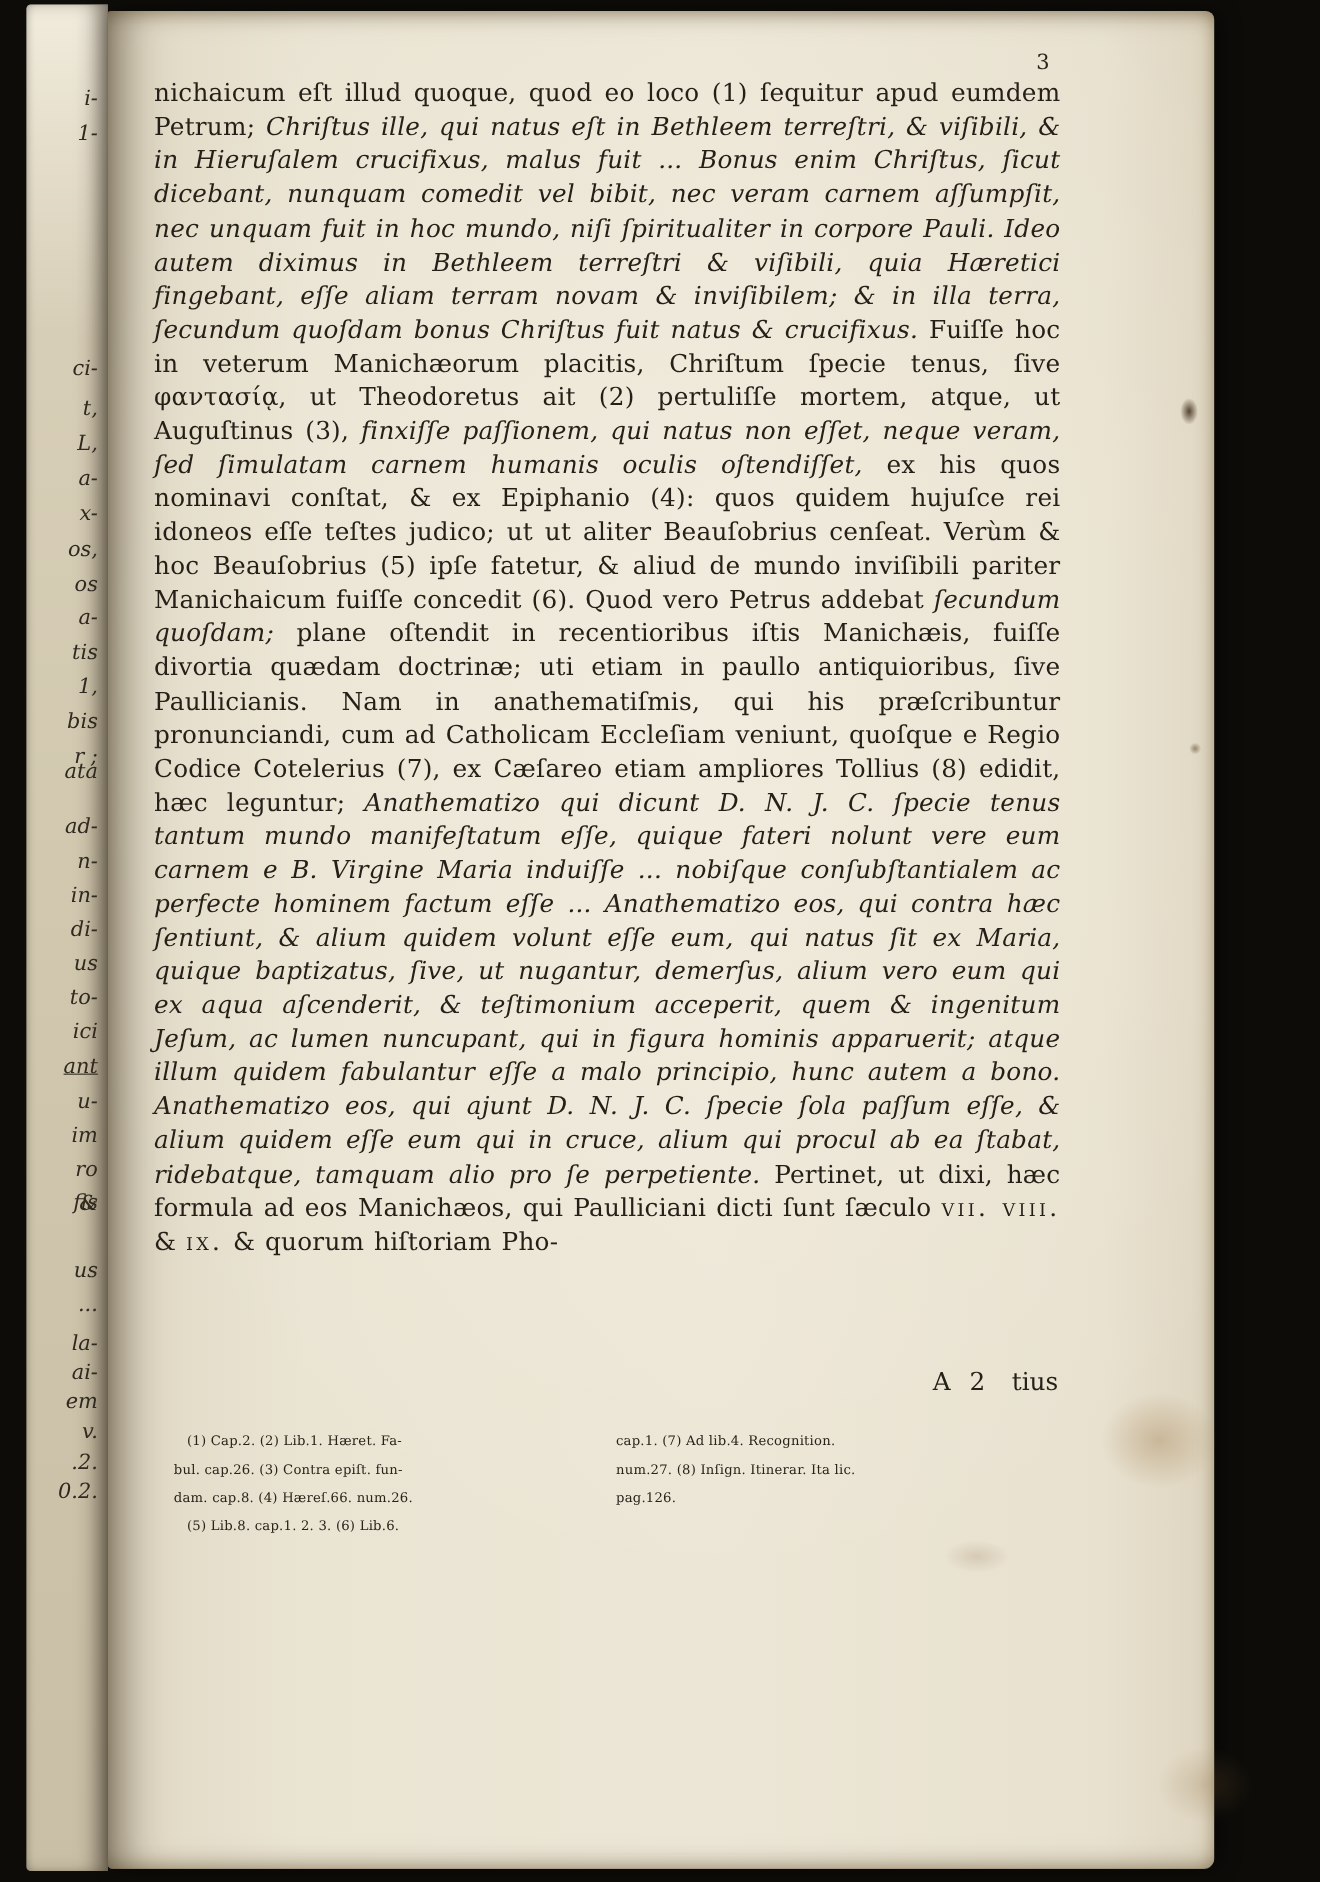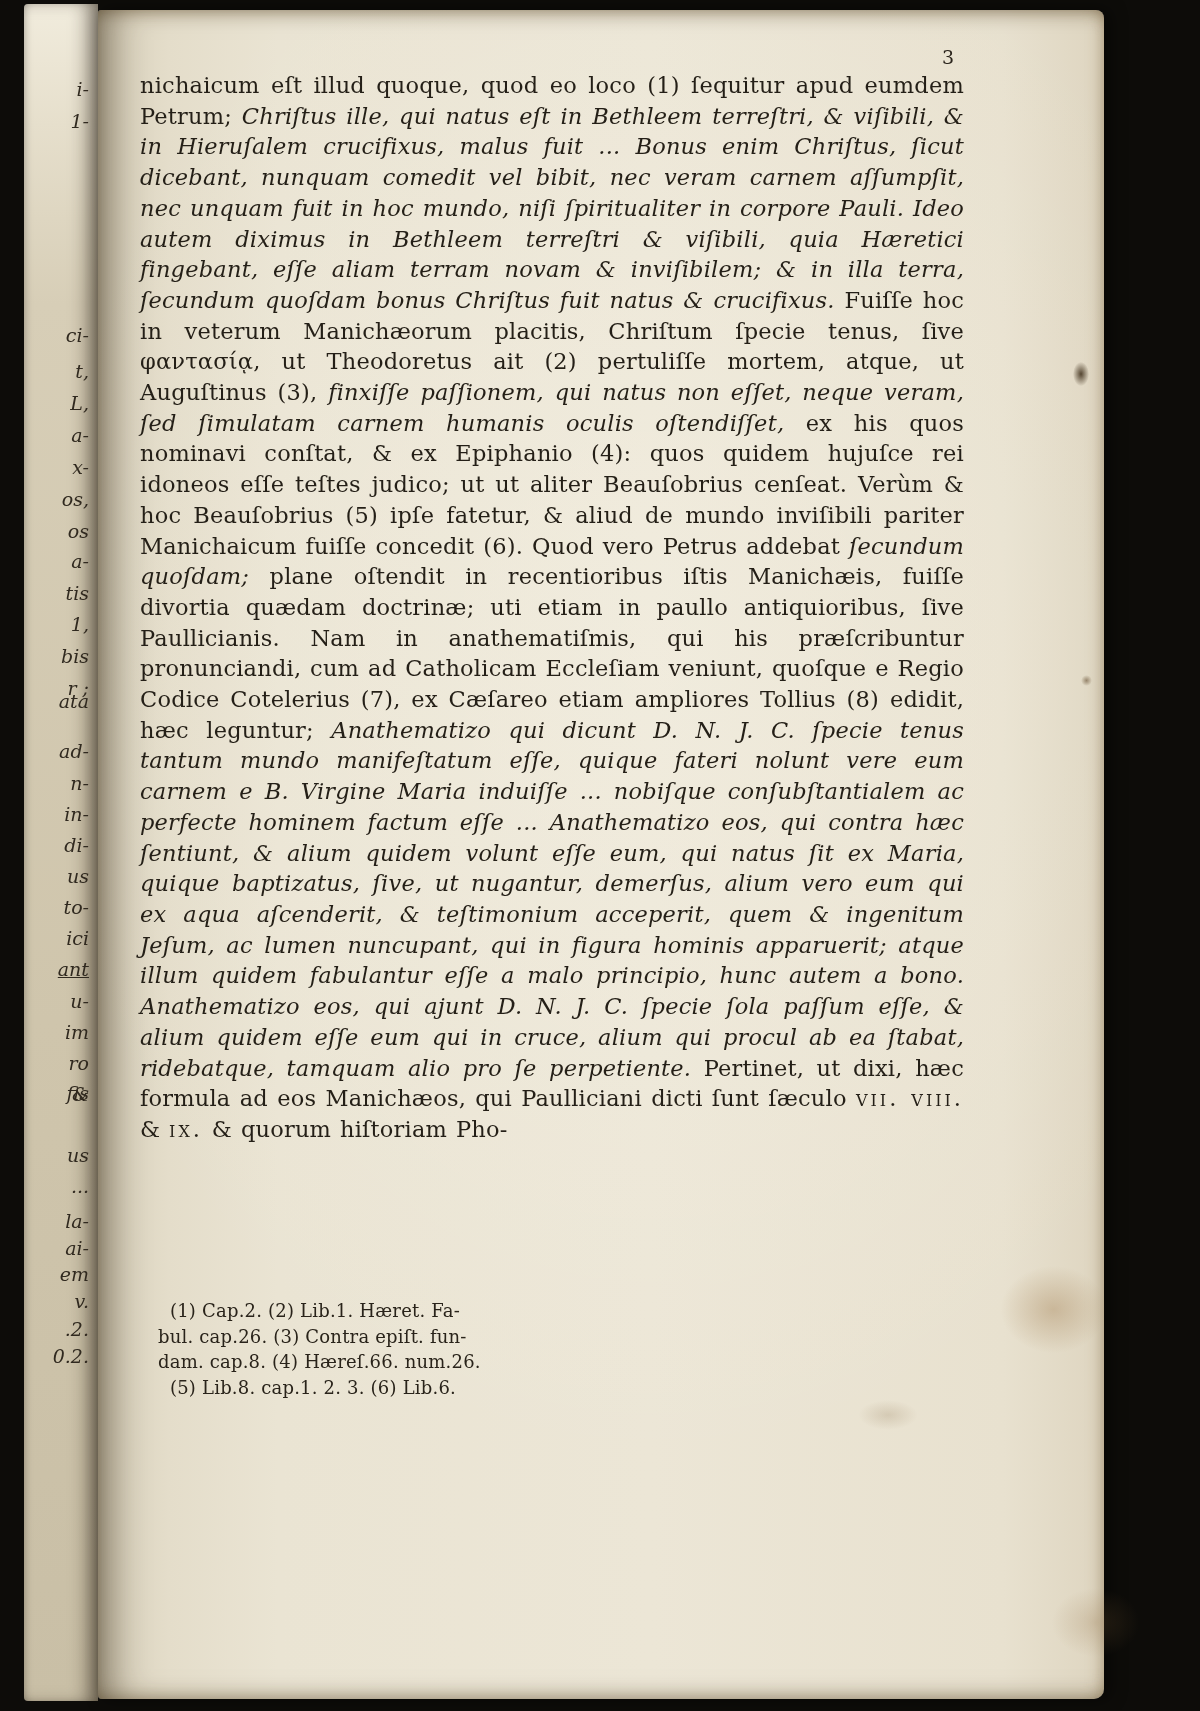--- a/index.html
+++ b/index.html
@@ -41,21 +41,21 @@
     color:#241f17; word-spacing:1.5px; letter-spacing:.2px;
   }
   .rm { font-style:normal; }
   .it { font-style:italic; }
   .sc { font-variant:small-caps; letter-spacing:3px; }
   .sig-line { position:absolute; left:42px; top:1234px; width:824px; height:32px; font-size:22.5px; color:#241f17; }
   .signature { position:absolute; left:708px; letter-spacing:5px; }
   .catchword { position:absolute; right:2px; }
   .footnotes {
     position:absolute; left:60px; top:1288px; width:840px; display:flex;
-    font-size:18px; line-height:25.5px; color:#29231a; letter-spacing:.2px;
+    font-size:12px; line-height:25.5px; color:#29231a; letter-spacing:.2px;
   }
   .fn-col { width:402px; }
   .fn-col.right { width:auto; flex:1; }
   .fn-col.left .fn-line:first-child, .fn-col.left .fn-line:nth-child(4) { text-indent:12px; }
   
   .stain { position:absolute; border-radius:50%; pointer-events:none; z-index:4; }
   .s1 { left:975px; top:352px; width:16px; height:24px; background:radial-gradient(#3b2b16, rgba(59,43,22,0) 72%); opacity:.85; }
   .s2 { left:898px; top:1252px; width:115px; height:95px; background:radial-gradient(rgba(150,110,60,.33), rgba(150,110,60,0) 65%); }
   .s3 { left:950px; top:1575px; width:95px; height:75px; background:radial-gradient(rgba(140,105,60,.22), rgba(140,105,60,0) 65%); }
   .s4 { left:983px; top:665px; width:11px; height:11px; background:radial-gradient(rgba(90,65,35,.55), rgba(90,65,35,0) 70%); }
@@ -104,27 +104,36 @@
     <span class="frag" style="top: 1345px;">0.2.</span>
   </div>
 
 <div class="page">
   <div class="page-number">3</div>
 
   <div class="text-block">
     <p class="body-par"><span class="rm">nichaicum eſt illud quoque, quod eo loco (1) ſequitur apud eumdem Petrum; </span><span class="it">Chriſtus ille, qui natus eſt in Bethleem terreſtri, &amp; viſibili, &amp; in Hieruſalem crucifixus, malus fuit ... Bonus enim Chriſtus, ſicut dicebant, nunquam comedit vel bibit, nec veram carnem aſſumpſit, nec unquam fuit in hoc mundo, niſi ſpiritualiter in corpore Pauli. Ideo autem diximus in Bethleem terreſtri &amp; viſibili, quia Hæretici fingebant, eſſe aliam terram novam &amp; inviſibilem; &amp; in illa terra, ſecundum quoſdam bonus Chriſtus fuit natus &amp; crucifixus. </span><span class="rm">Fuiſſe hoc in veterum Manichæorum placitis, Chriſtum ſpecie tenus, ſive φαντασίᾳ, ut Theodoretus ait (2) pertuliſſe mortem, atque, ut Auguſtinus (3), </span><span class="it">finxiſſe paſſionem, qui natus non eſſet, neque veram, ſed ſimulatam carnem humanis oculis oſtendiſſet, </span><span class="rm">ex his quos nominavi conſtat, &amp; ex Epiphanio (4): quos quidem hujuſce rei idoneos eſſe teſtes judico; ut ut aliter Beauſobrius cenſeat. Verùm &amp; hoc Beauſobrius (5) ipſe fatetur, &amp; aliud de mundo inviſibili pariter Manichaicum fuiſſe concedit (6). Quod vero Petrus addebat </span><span class="it">ſecundum quoſdam; </span><span class="rm">plane oſtendit in recentioribus iſtis Manichæis, fuiſſe divortia quædam doctrinæ; uti etiam in paullo antiquioribus, ſive Paullicianis. Nam in anathematiſmis, qui his præſcribuntur pronunciandi, cum ad Catholicam Eccleſiam veniunt, quoſque e Regio Codice Cotelerius (7), ex Cæſareo etiam ampliores Tollius (8) edidit, hæc leguntur; </span><span class="it">Anathematizo qui dicunt D. N. J. C. ſpecie tenus tantum mundo manifeſtatum eſſe, quique fateri nolunt vere eum carnem e B. Virgine Maria induiſſe ... nobiſque conſubſtantialem ac perfecte hominem factum eſſe ... Anathematizo eos, qui contra hæc ſentiunt, &amp; alium quidem volunt eſſe eum, qui natus ſit ex Maria, quique baptizatus, ſive, ut nugantur, demerſus, alium vero eum qui ex aqua aſcenderit, &amp; teſtimonium acceperit, quem &amp; ingenitum Jeſum, ac lumen nuncupant, qui in figura hominis apparuerit; atque illum quidem fabulantur eſſe a malo principio, hunc autem a bono. Anathematizo eos, qui ajunt D. N. J. C. ſpecie ſola paſſum eſſe, &amp; alium quidem eſſe eum qui in cruce, alium qui procul ab ea ſtabat, ridebatque, tamquam alio pro ſe perpetiente. </span><span class="rm">Pertinet, ut dixi, hæc formula ad eos Manichæos, qui Paulliciani dicti ſunt ſæculo </span><span class="sc">vii. viii.</span><span class="rm"> &amp; </span><span class="sc">ix.</span><span class="rm"> &amp; quorum hiſtoriam Pho-</span></p>
   </div>
 
+  <div class="sig-line">
+    <span class="signature">A 2</span>
+    <span class="catchword">tius</span>
+  </div>
 
   <div class="footnotes">
     <div class="fn-col left">
       <div class="fn-line">(1) Cap.2.   (2) Lib.1. Hæret. Fa-</div>
       <div class="fn-line">bul. cap.26.   (3) Contra epiſt. fun-</div>
       <div class="fn-line">dam. cap.8.   (4) Hæreſ.66. num.26.</div>
       <div class="fn-line">(5) Lib.8. cap.1. 2. 3.   (6) Lib.6.</div>
+    </div>
+    <div class="fn-col right">
+      <div class="fn-line">cap.1.   (7) Ad lib.4. Recognition.</div>
+      <div class="fn-line">num.27.   (8) Inſign. Itinerar. Ita lic.</div>
+      <div class="fn-line">pag.126.</div>
     </div>
   </div>
 
   <div class="stain s1"></div>
   <div class="stain s2"></div>
   <div class="stain s3"></div>
   <div class="stain s4"></div>
   <div class="stain s5"></div>
 </div>
 

